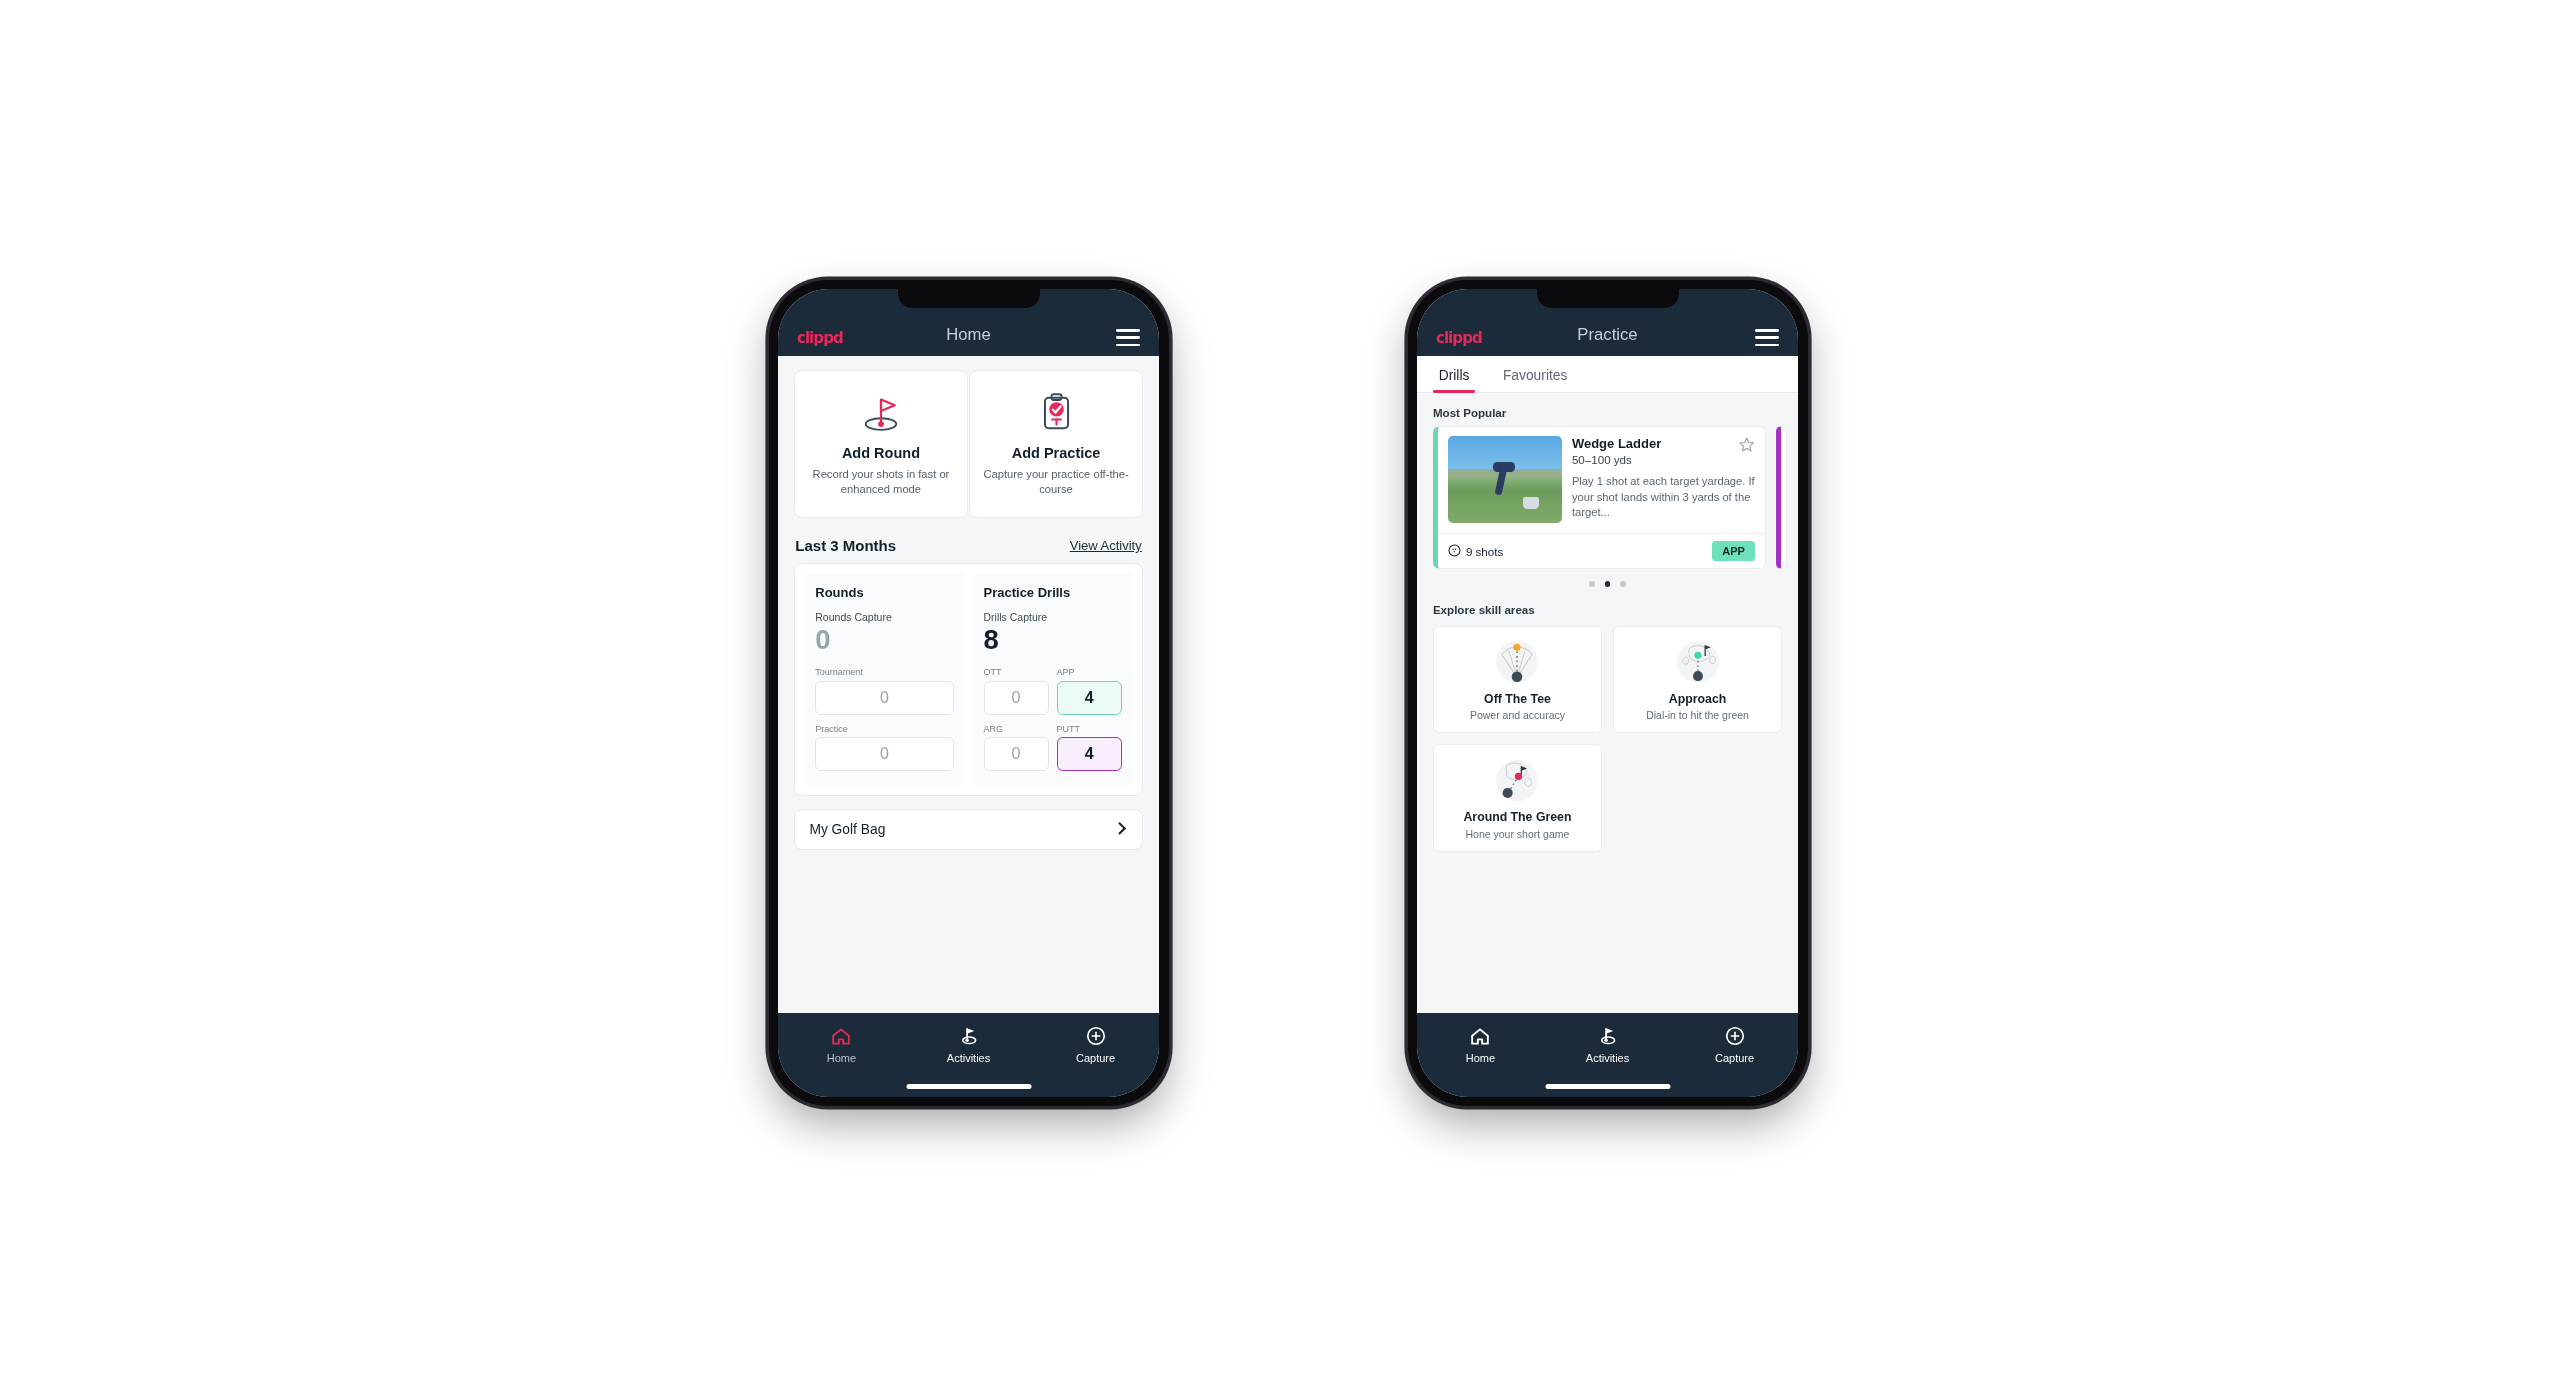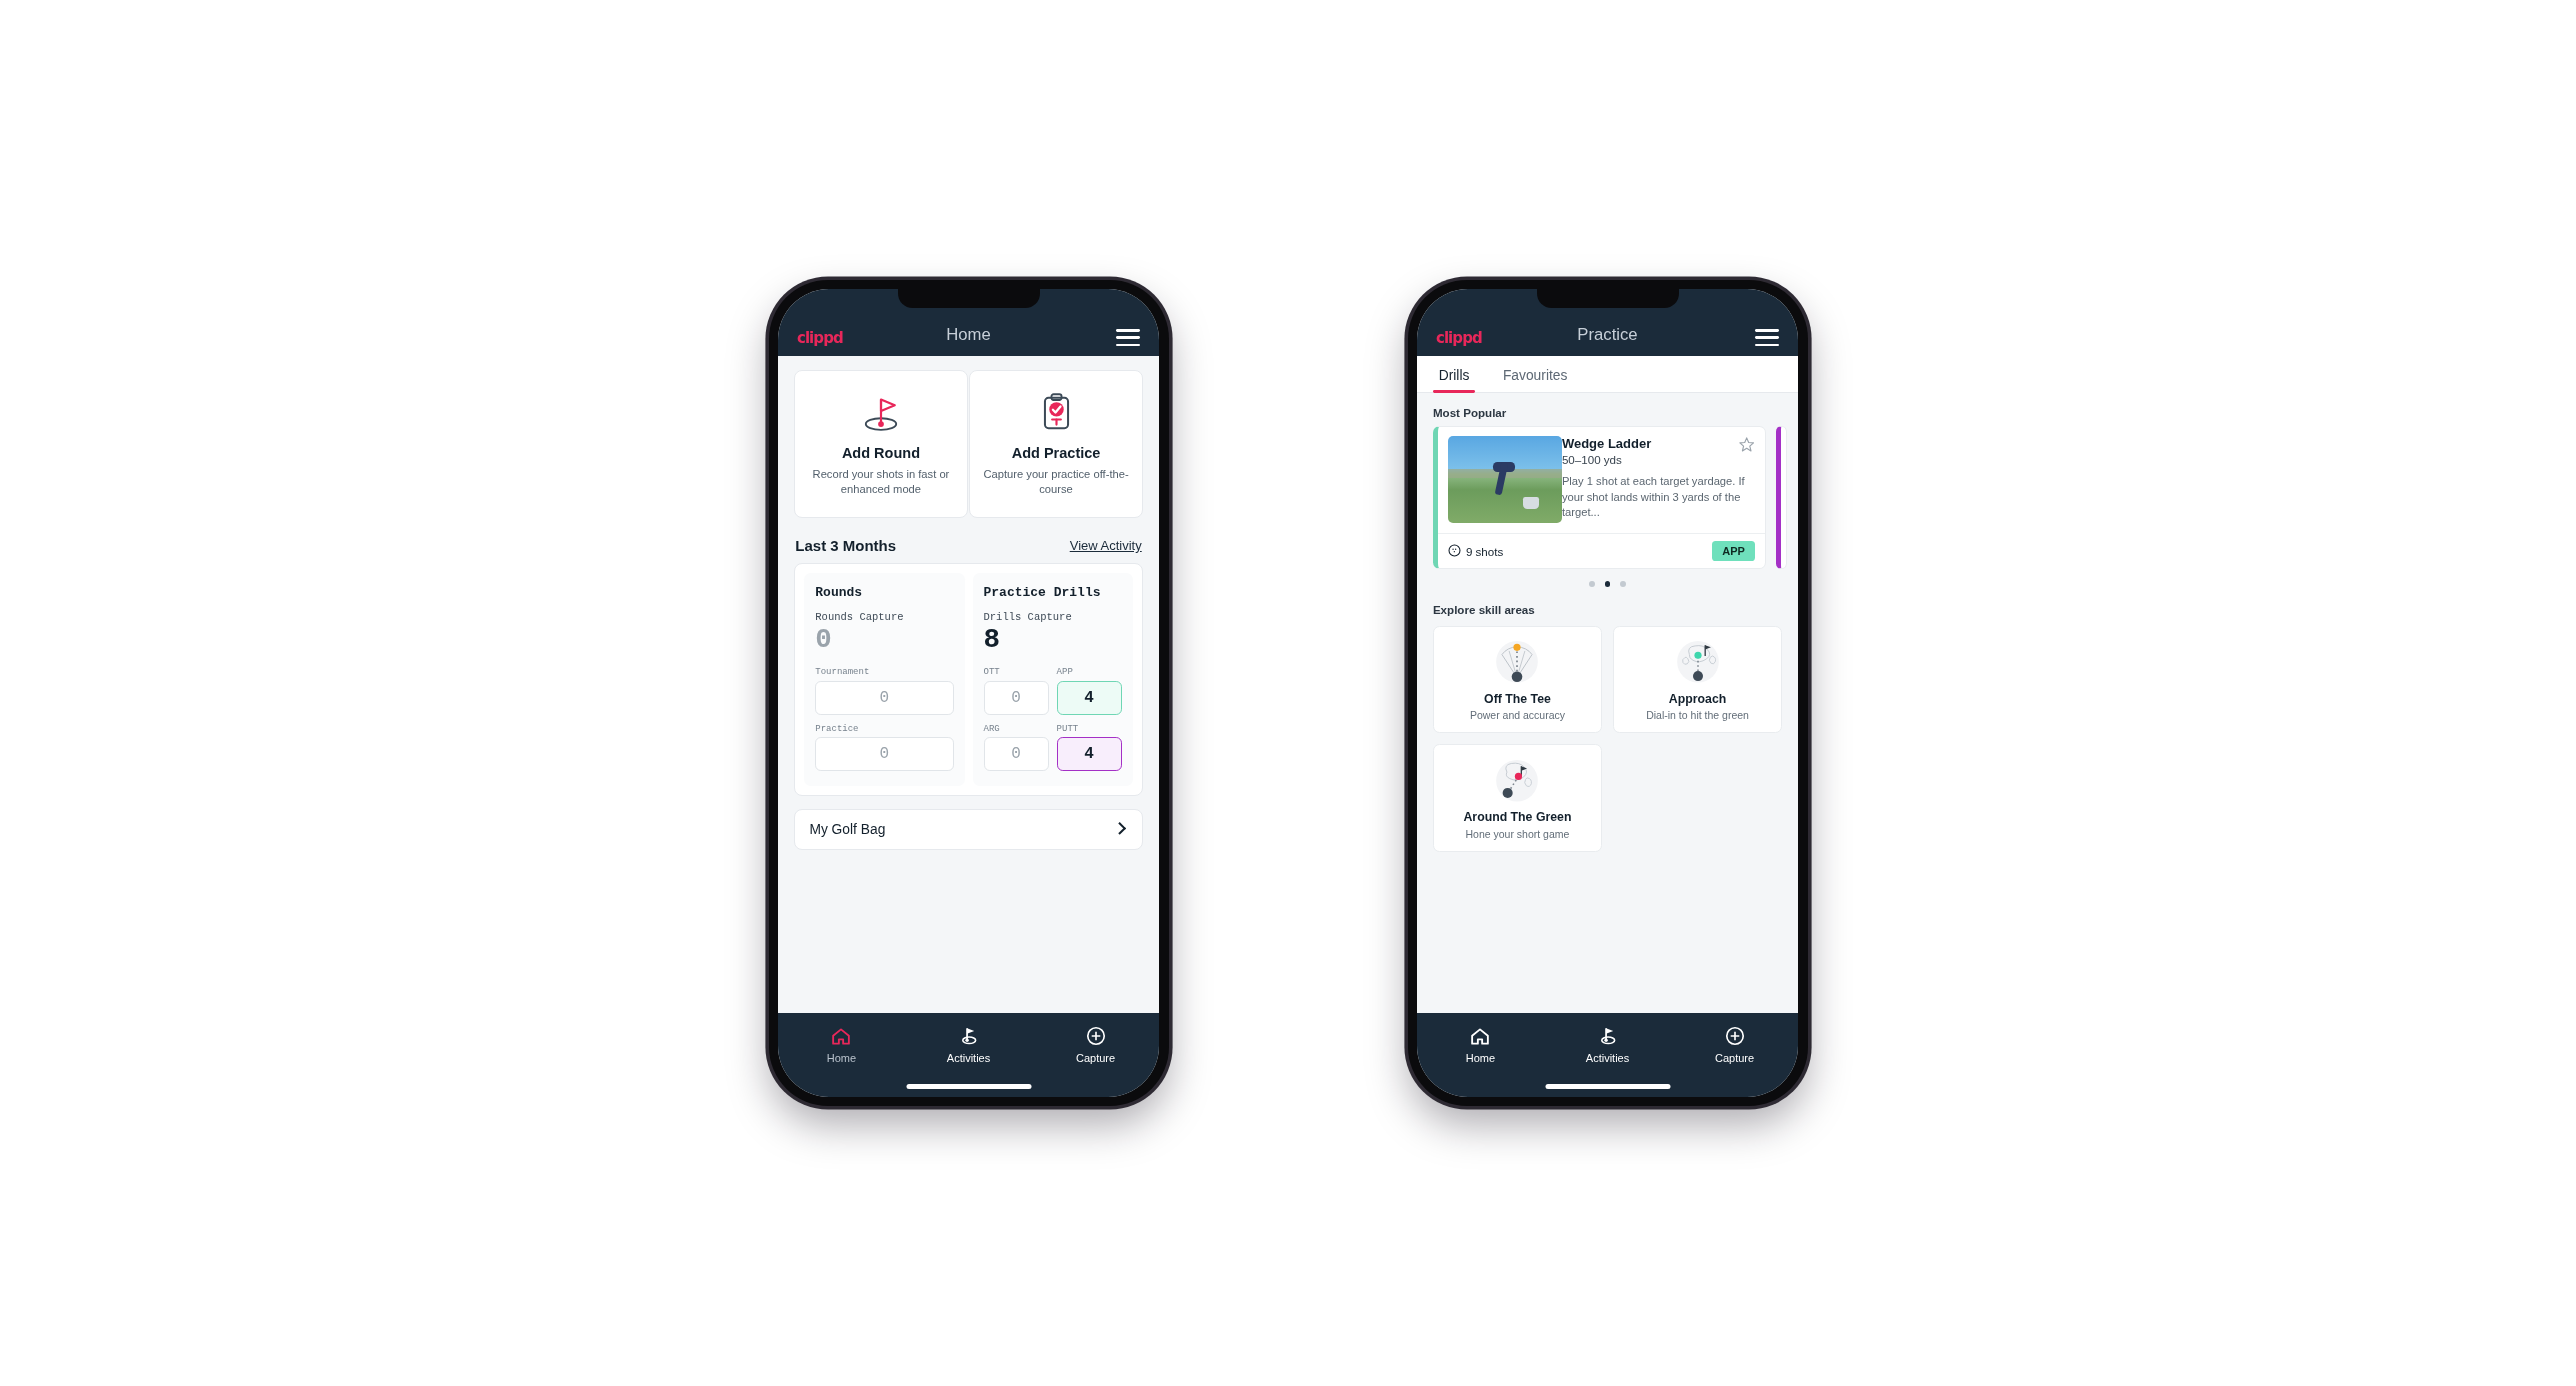--- a/index.html
+++ b/index.html
@@ -140,21 +140,20 @@
 
   
   .stats-card {
     margin: 0 16px;
     background: #ffffff;
     border: 0.7px solid #e6e9ed;
     border-radius: 8px;
     padding: 9.4px;
     display: flex;
     gap: 8px;
-    font-family: Liberation Mono, monospace;
   }
   .stat-col {
     flex: 1 1 0;
     background: #fafbfc;
     border-radius: 6.5px;
     padding: 11.6px 11px 14.5px 11px;
   }
   .stat-col h4 { font-size: 13px; font-weight: 700; color: #13202c; }
   .stat-label { margin-top: 11px; font-size: 10.5px; color: #3e4a56; }
   .stat-big { margin-top: 1.4px; font-size: 27.5px; font-weight: 700; line-height: 1.15; }
@@ -279,21 +278,21 @@
   .drill-card {
     flex: none;
     width: 333px;
     background: #ffffff;
     border: 0.7px solid #e9ecef;
     border-left: 5px solid #6fd6b4;
     border-radius: 6.5px;
     overflow: hidden;
   }
   .drill-card.peek { width: 11.6px; border-left-color: #a430c6; }
-  .drill-top { display: flex; padding: 9.4px 10px 10px 10px; }
+  .drill-top { display: flex; gap: 10px; padding: 9.4px 10px 10px 10px; }
   .drill-thumb {
     flex: none;
     width: 114px; height: 87px;
     border-radius: 5px;
     overflow: hidden;
     position: relative;
     background: linear-gradient(#59a7e2 0%, #7cc0ea 38%, #8fbb86 44%, #6c9c5c 62%, #80ab68 100%);
   }
   .drill-thumb .hills {
     position: absolute; left: 0; right: 0; top: 38%;

